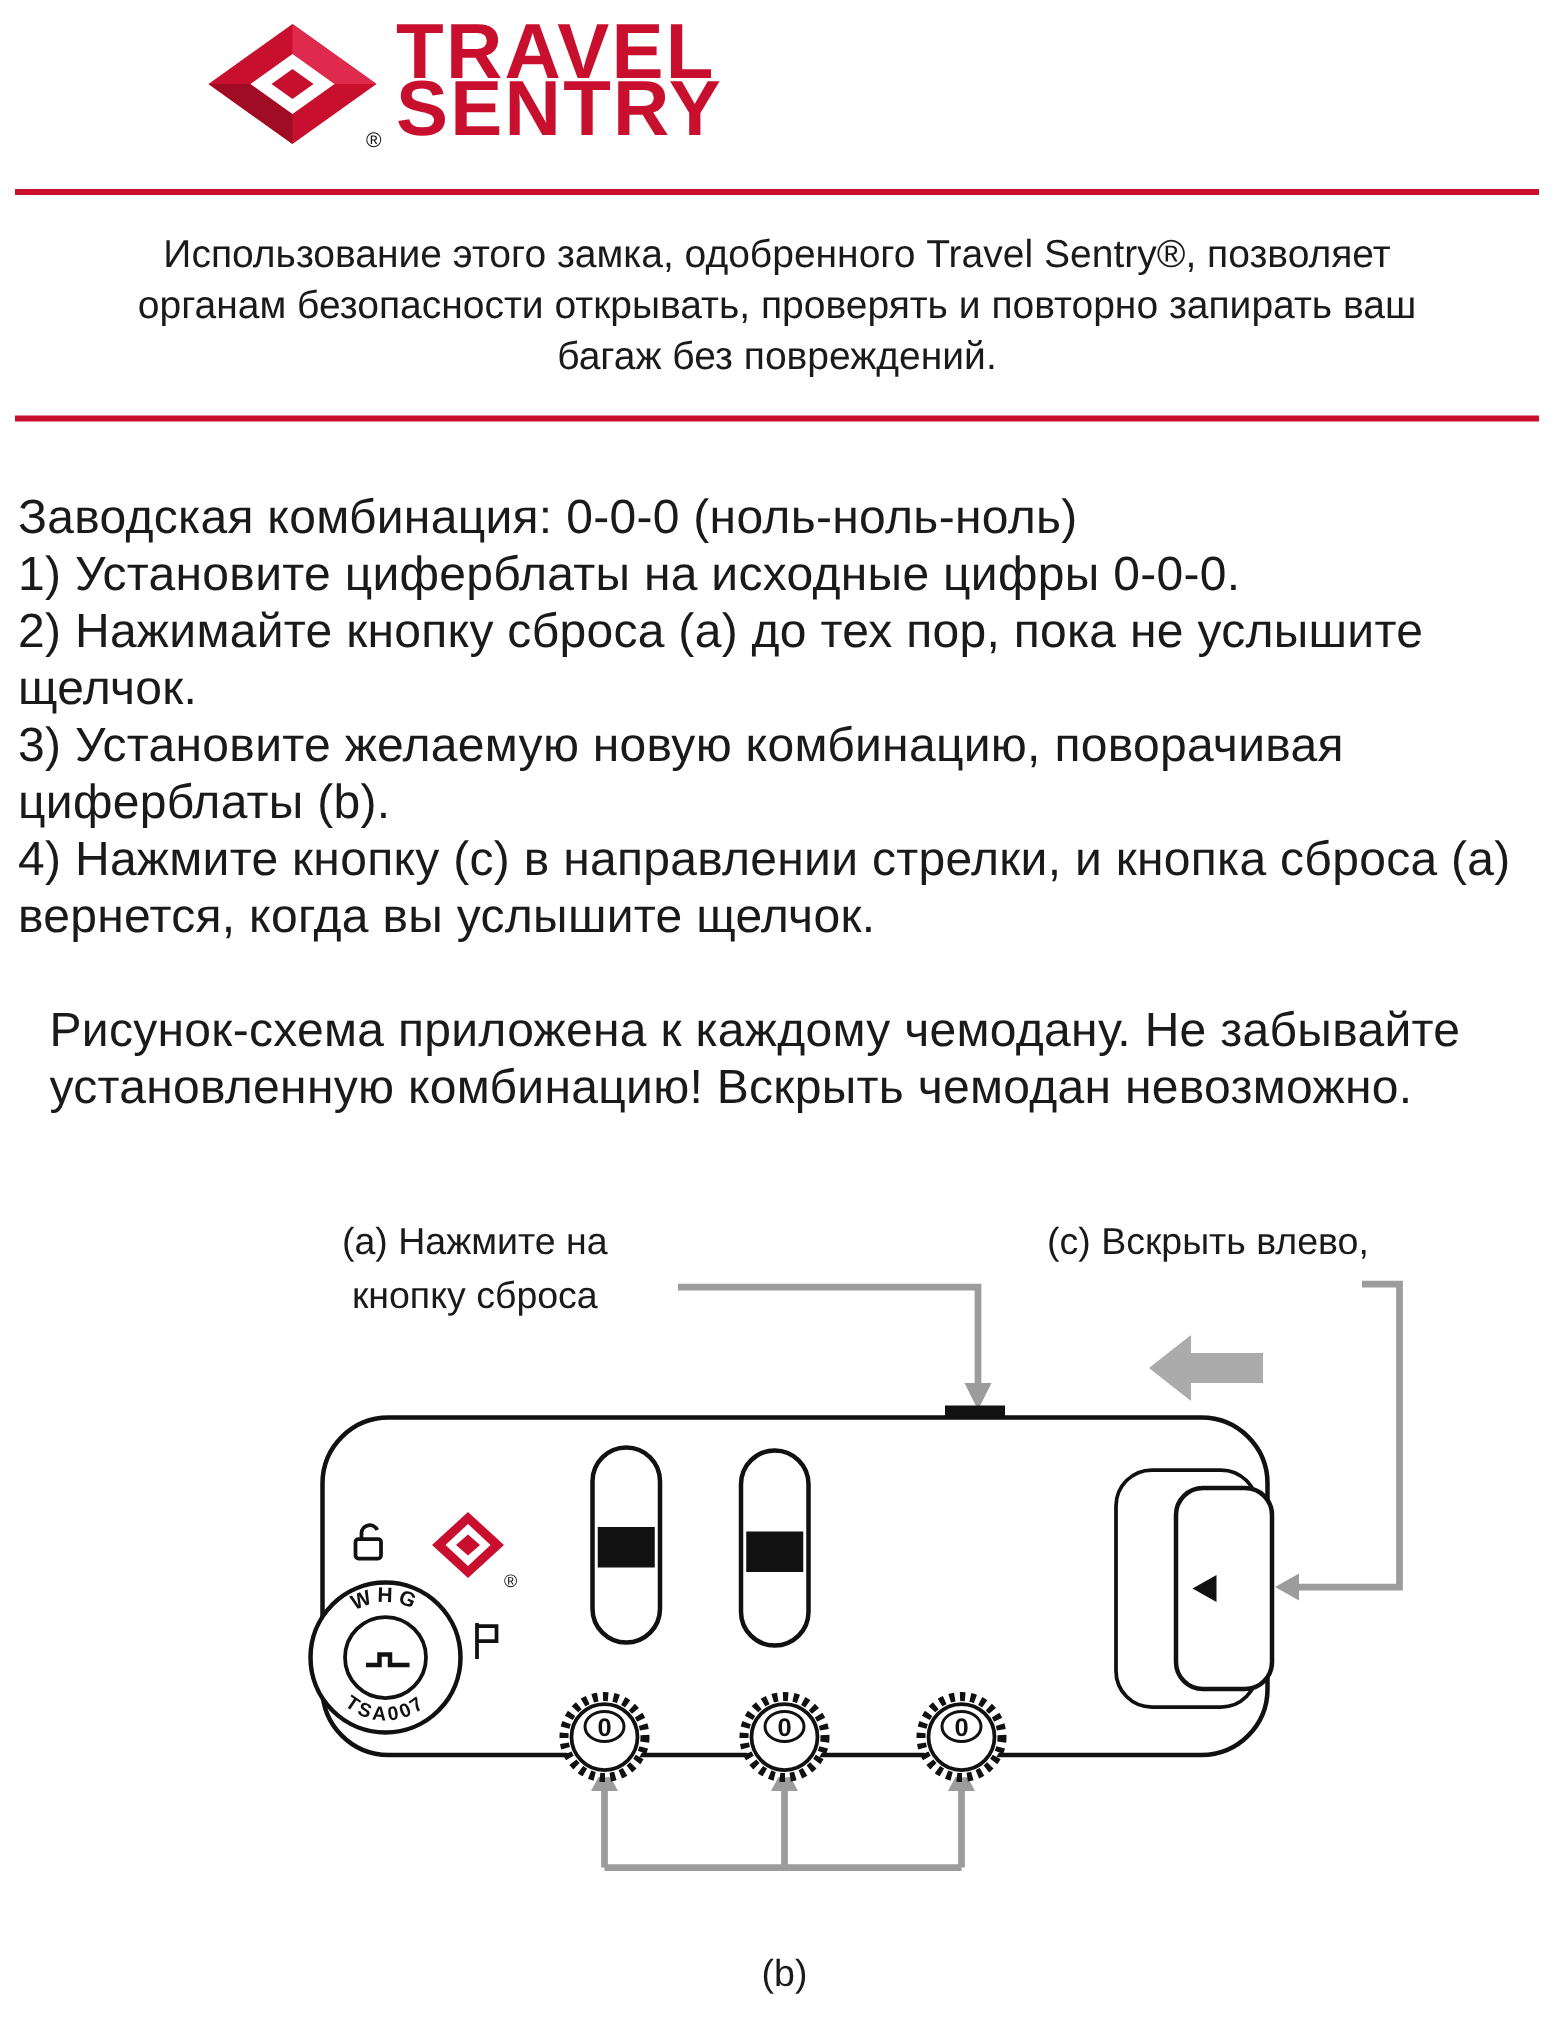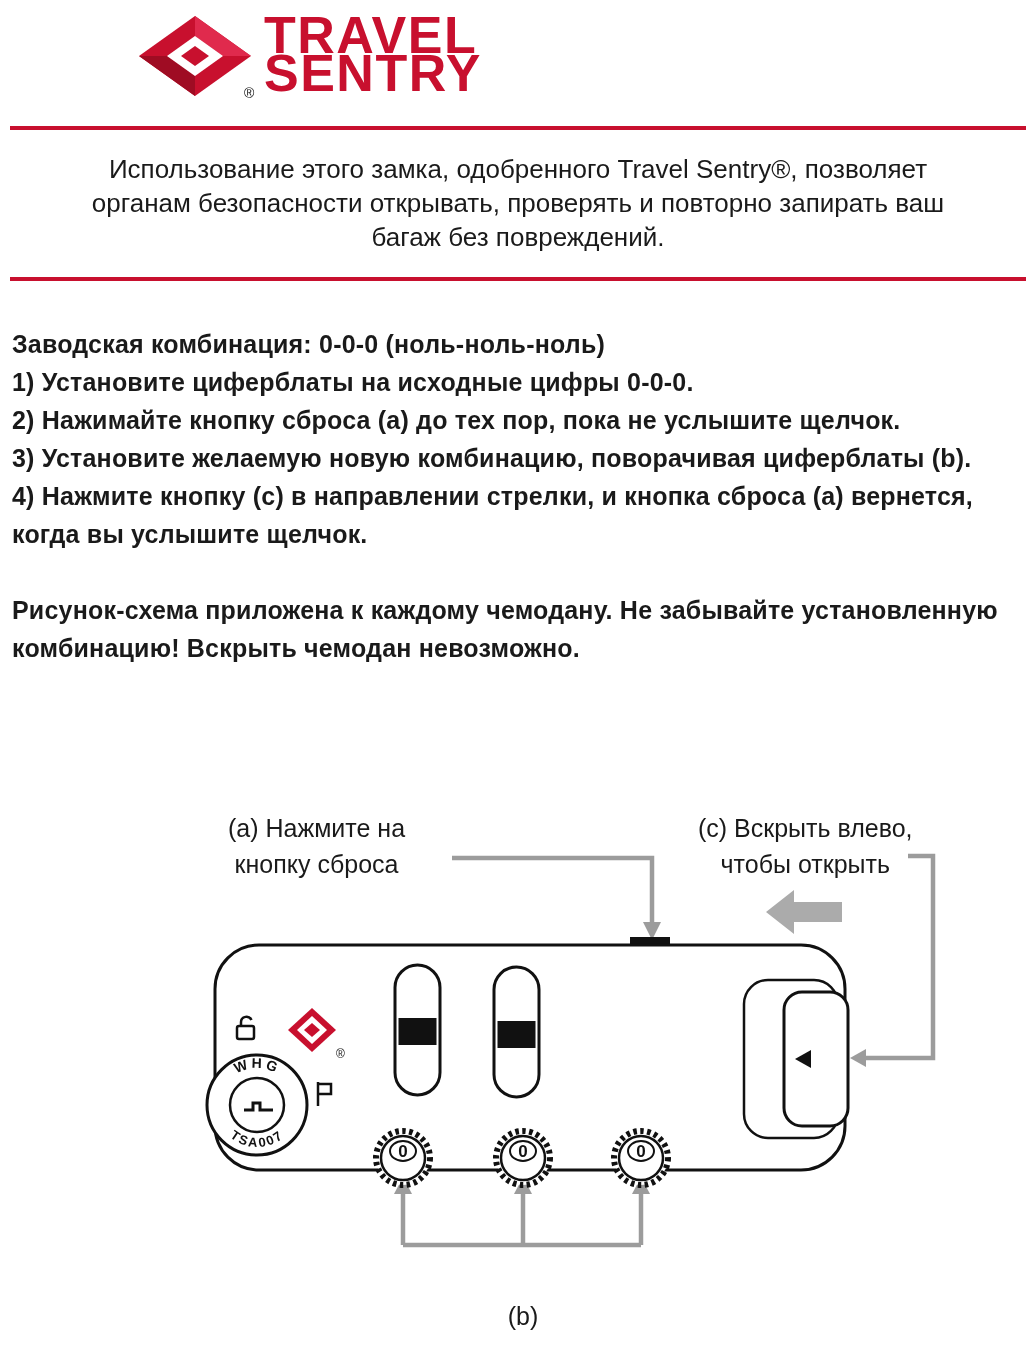--- a/index.html
+++ b/index.html
@@ -26,23 +26,23 @@
   .rule{position:absolute;left:10px;right:10px;height:4px;background:#C8102E;}
   .rule1{top:126px;}
   .rule2{top:277px;}
   .intro{
     position:absolute;top:152px;left:0;right:0;
     margin:0 auto;max-width:880px;
     text-align:center;font-weight:400;font-size:26px;line-height:34px;
   }
   .body-text{
     position:absolute;left:12px;top:325px;width:1014px;
-    font-size:25px;line-height:38px;letter-spacing:.2px;font-weight:bold;
+    font-size:32px;line-height:38px;letter-spacing:.2px;
   }
-  .body-text .note{margin-top:38px;}
+  .body-text .note{margin-top:38px;margin-left:21px;}
   
   .diagram-svg{position:absolute;left:0;top:790px;}
   .dlabel{
     position:absolute;font-size:25px;line-height:36px;color:#1a1a1a;text-align:center;
   }
   .dlabel-a{left:228px;top:810px;}
   .dlabel-c{left:698px;top:810px;}
   .dlabel-b{left:473px;top:1298px;width:100px;text-align:center;}
   svg text{font-family:"Liberation Sans","DejaVu Sans",sans-serif;fill:#111;}
 </style>
@@ -80,21 +80,20 @@
     <div>4) Нажмите кнопку (c) в направлении стрелки, и кнопка сброса (a) вернется, когда вы услышите щелчок.</div>
     <div class="note">Рисунок-схема приложена к каждому чемодану. Не забывайте установленную комбинацию! Вскрыть чемодан невозможно.</div>
   </div>
 
   <div class="dlabel dlabel-a">
     <div>(a) Нажмите на</div>
     <div>кнопку сброса</div>
   </div>
   <div class="dlabel dlabel-c">
     <div>(c) Вскрыть влево,</div>
-    <div>чтобы открыть</div>
   </div>
   <div class="dlabel dlabel-b">(b)</div>
 
   <svg class="diagram-svg" width="1036" height="558" viewBox="0 0 1036 558">
 
     <defs>
       <path id="dialTop" d="M 220,315 A 37,37 0 0 1 294,315"></path>
       <path id="dialBot" d="M 215,315 A 42,42 0 0 0 299,315"></path>
     </defs>
 

